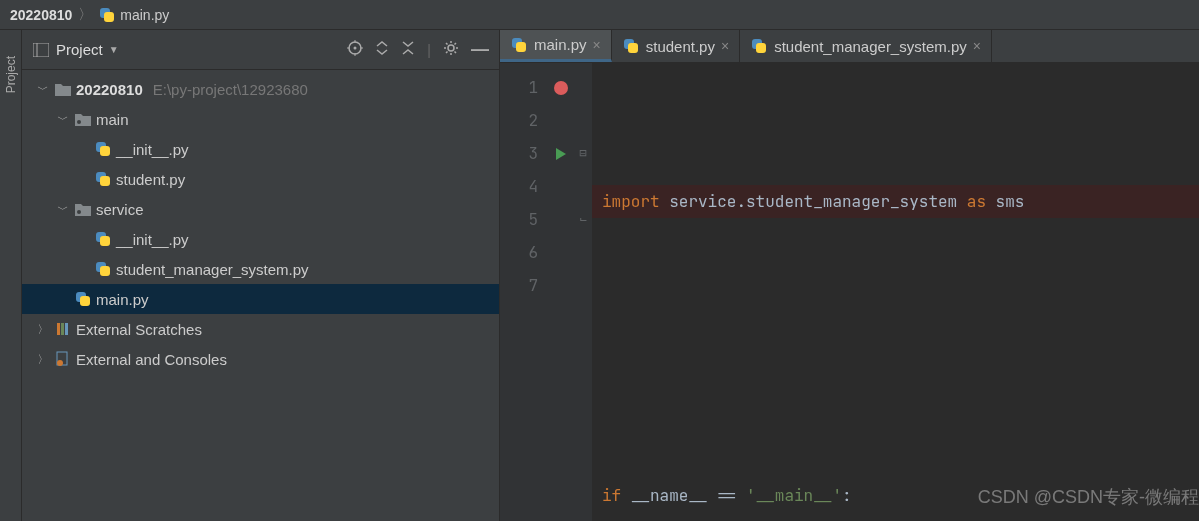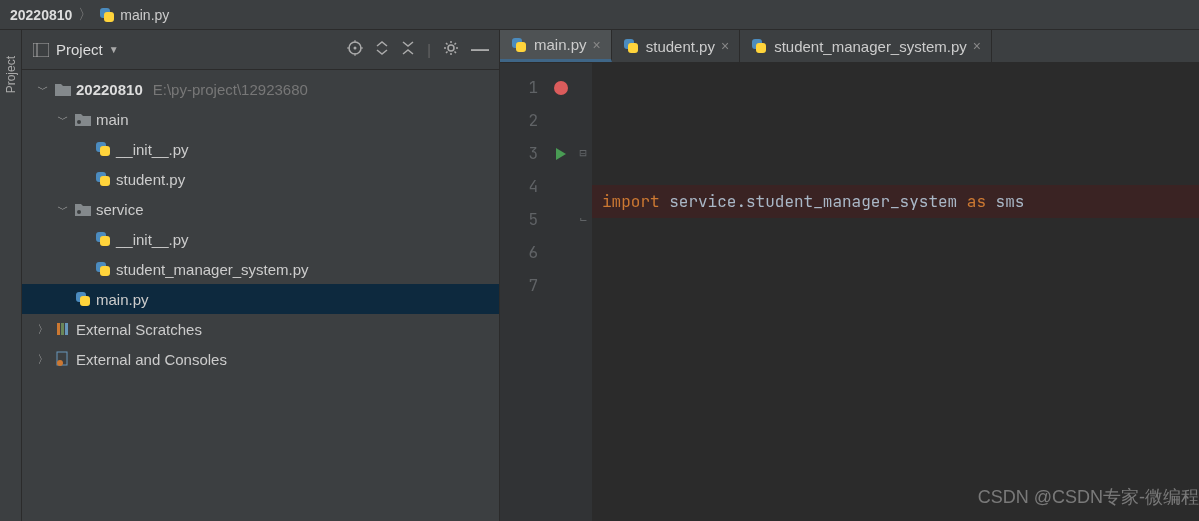--- a/index.html
+++ b/index.html
@@ -348,20 +348,21 @@
           <div class="row"></div>
         <div class="row">⊟</div>
         <div class="row"></div>
         <div class="row">⌙</div>
         <div class="row"></div>
           <div class="row"></div>
       </div>
       <div class="code">
         <div class="line hl"><span class="kw">import</span><span class="ident"> service.student_manager_system </span><span class="kw">as</span><span class="ident"> sms</span></div>
         <div class="line"></div>
+        <div class="line"><span class="kw">if</span><span class="ident"> __name__ == </span><span class="str">'__main__'</span><span>:</span></div>
         
         
         
       </div>
     </div>
   </div>
 </div>
 
 <div class="watermark">CSDN @CSDN专家-微编程</div>
 

